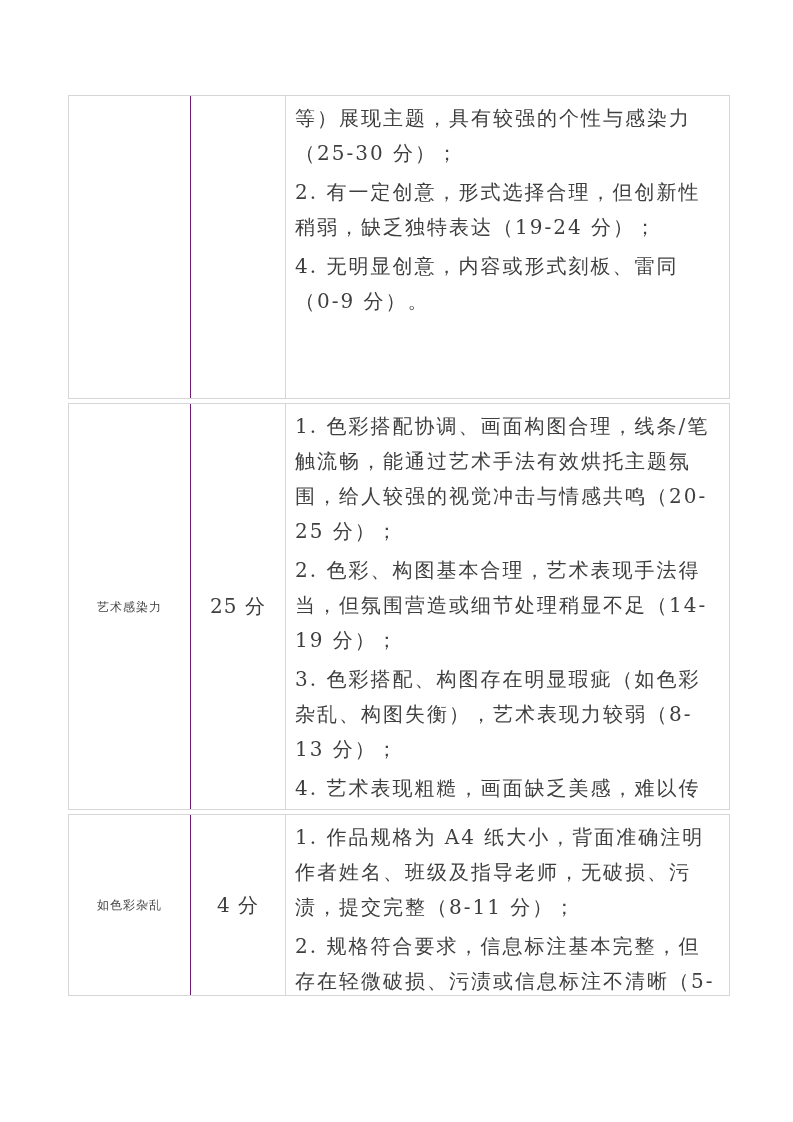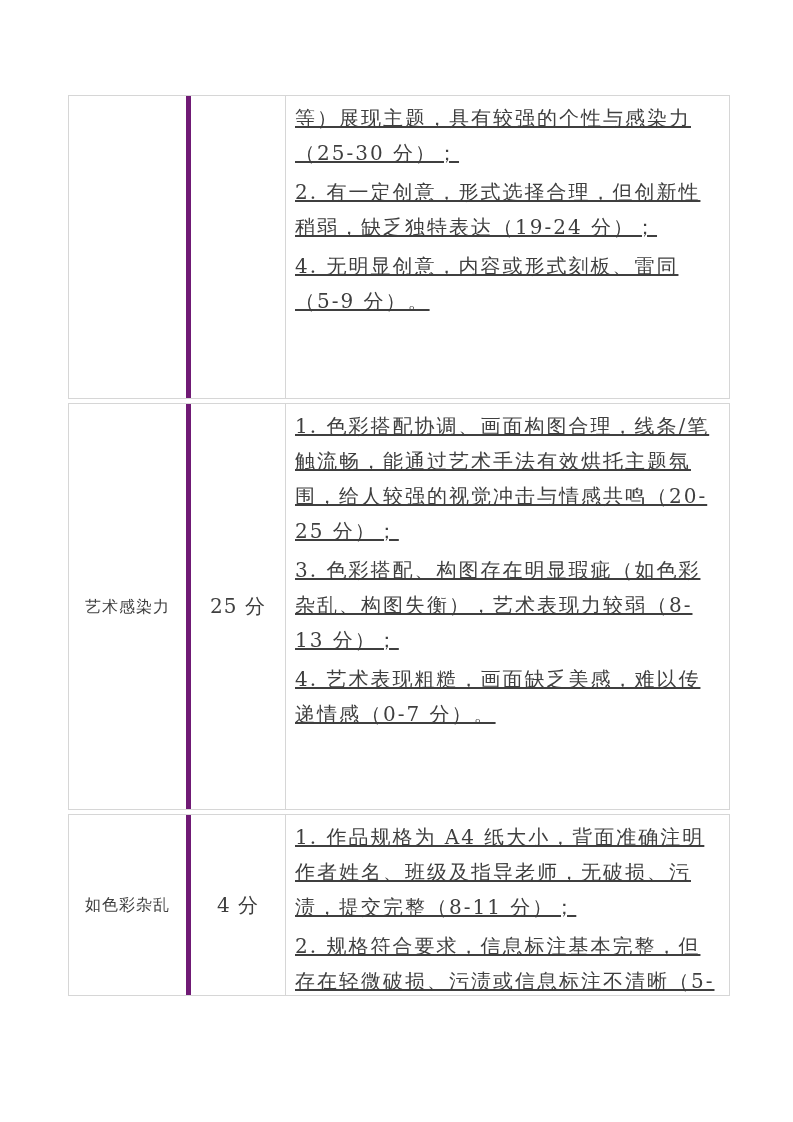--- a/index.html
+++ b/index.html
@@ -31,26 +31,26 @@
     background: #ffffff;
   }
   .t-row.row-0 { height: 304px; }
   .t-row.row-1 { height: 407px; }
   .t-row.row-2 { height: 182px; }
   .cell {
     box-sizing: border-box;
   }
   .cell.crit {
     width: 122px;
-    border-right: 5px solid #701a75;
+    border-right: 1px solid #701a75;
     display: flex;
     align-items: center;
     justify-content: center;
     text-align: right;
-    font-size: 16px;
+    font-size: 12px;
     letter-spacing: 1px;
     line-height: 30px;
     padding: 0 2px;
   }
   .cell.score {
     width: 95px;
     border-right: 1px solid #d6d6d6;
     display: flex;
     align-items: center;
     justify-content: center;
@@ -63,44 +63,44 @@
     padding: 5px 8px 0 9px;
     overflow: hidden;
   }
   .cell.desc p {
     margin: 0 0 4px 0;
     font-size: 20px;
     line-height: 35px;
     letter-spacing: 2px;
     text-align: left;
     white-space: normal;
-    text-decoration: underline;
   }
 </style>
 </head>
 <body>
 
 <div class="page">
   <div class="rubric-table">
 
     <div class="t-row row-0">
       <div class="cell crit"></div>
       <div class="cell score"></div>
       <div class="cell desc">
         <p>等）展现主题，具有较强的个性与感染力（25-30 分）；</p>
         <p>2.  有一定创意，形式选择合理，但创新性稍弱，缺乏独特表达（19-24 分）；</p>
-        <p>4.  无明显创意，内容或形式刻板、雷同（5-9 分）。</p>
+        <p>4.  无明显创意，内容或形式刻板、雷同（0-9 分）。</p>
       </div>
     </div>
 
     <div class="t-row row-1">
       <div class="cell crit">艺术感染力</div>
       <div class="cell score">25 分</div>
       <div class="cell desc">
         <p>1.  色彩搭配协调、画面构图合理，线条/笔触流畅，能通过艺术手法有效烘托主题氛围，给人较强的视觉冲击与情感共鸣（20-25 分）；</p>
+        <p>2.  色彩、构图基本合理，艺术表现手法得当，但氛围营造或细节处理稍显不足（14-19 分）；</p>
         <p>3.  色彩搭配、构图存在明显瑕疵（如色彩杂乱、构图失衡），艺术表现力较弱（8-13 分）；</p>
         <p>4.  艺术表现粗糙，画面缺乏美感，难以传递情感（0-7 分）。</p>
       </div>
     </div>
 
     <div class="t-row row-2">
       <div class="cell crit">如色彩杂乱</div>
       <div class="cell score">4 分</div>
       <div class="cell desc">
         <p>1.  作品规格为 A4 纸大小，背面准确注明作者姓名、班级及指导老师，无破损、污渍，提交完整（8-11 分）；</p>

